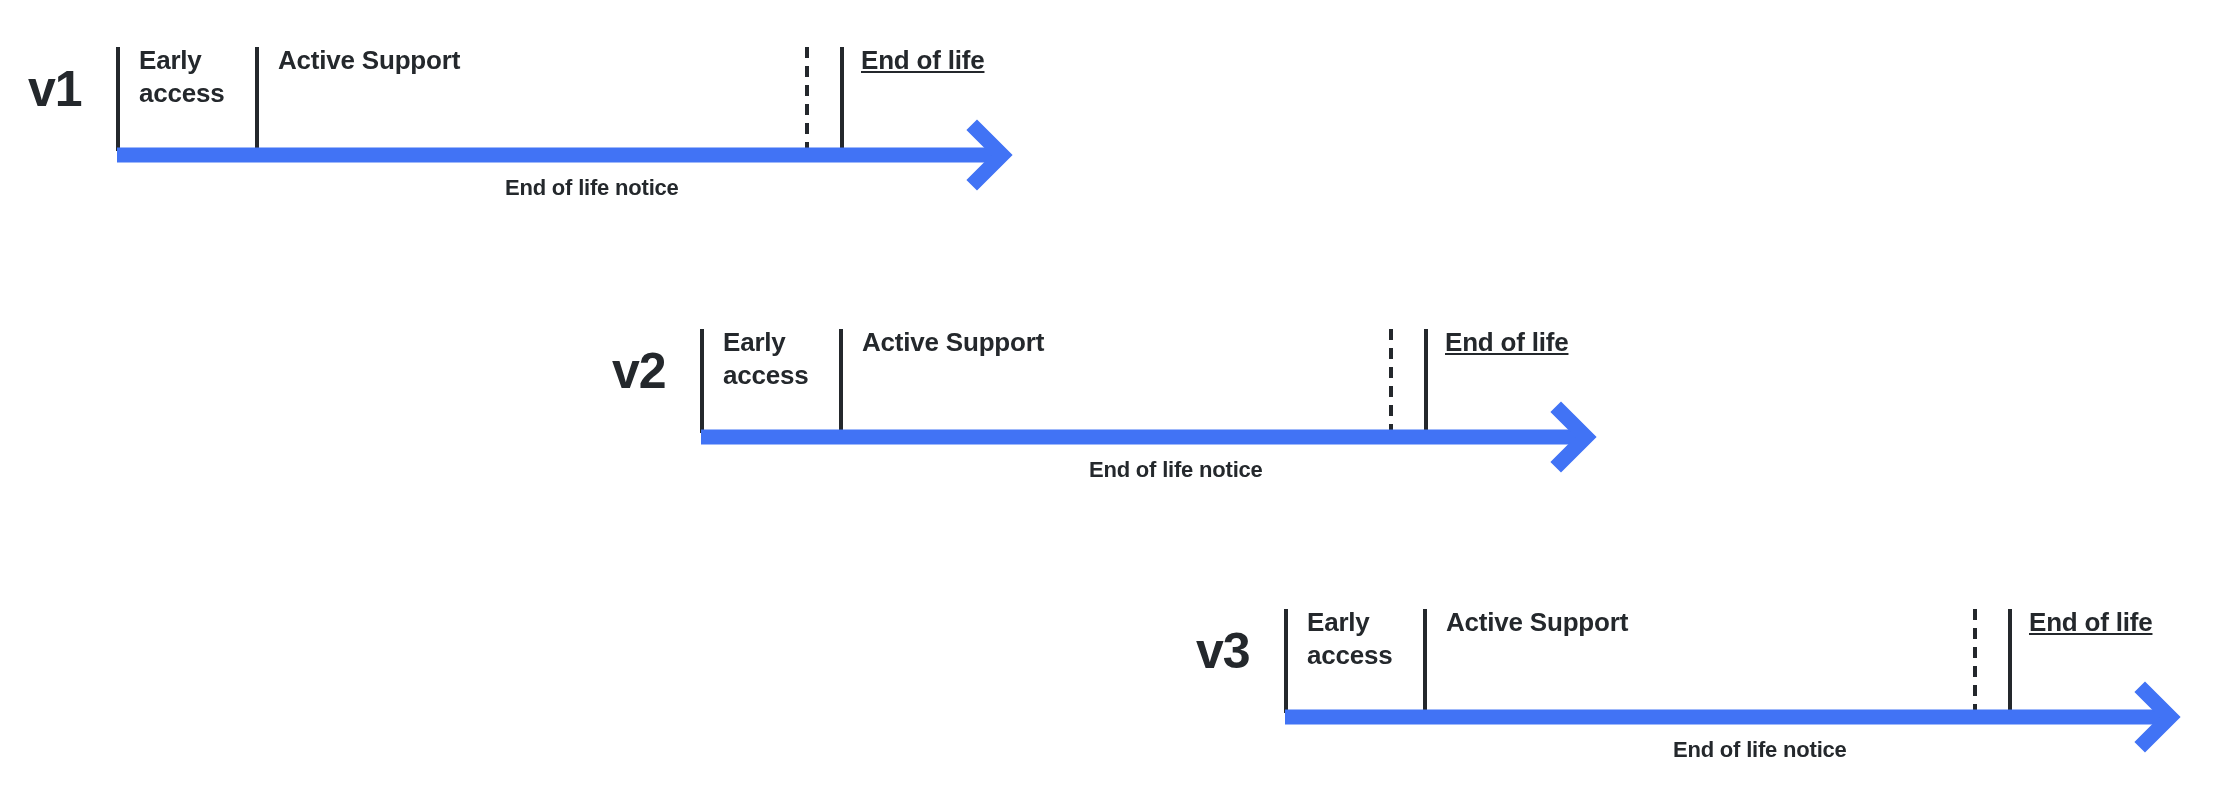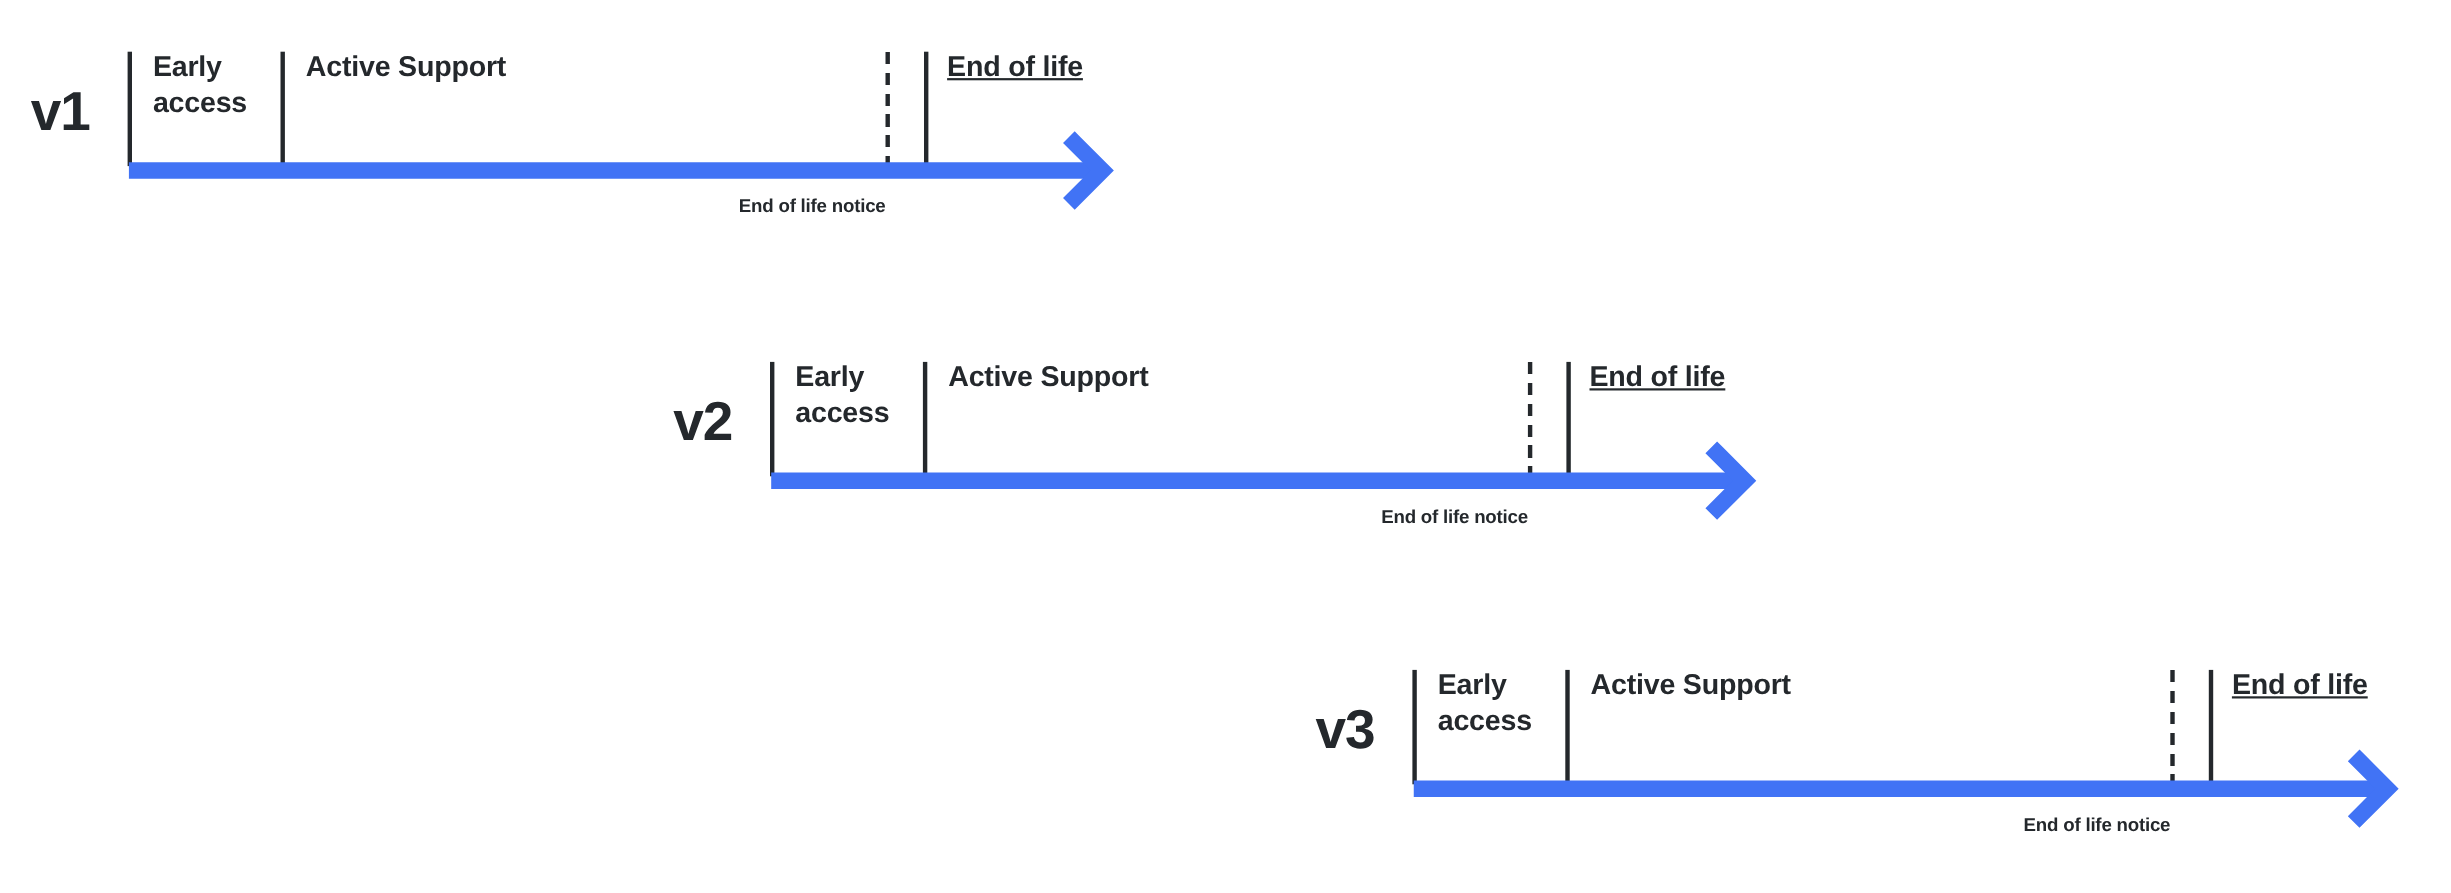--- a/index.html
+++ b/index.html
@@ -22,21 +22,21 @@
   .timeline {
     position: absolute;
     width: 1060px; height: 215px;
   }
   .timeline.t1 { left: 0px;    top: 0px;   }
   .timeline.t2 { left: 584px;  top: 282px; }
   .timeline.t3 { left: 1168px; top: 562px; }
 
   .version-label {
     position: absolute;
-    left: 28px; top: 76px;
+    left: 28px; top: 64px;
     font-size: 50px; font-weight: 700;
     line-height: 1;
     color: var(--ink);
     letter-spacing: -1px;
   }
   .tick {
     position: absolute;
     top: 47px;
     width: 4px; height: 104px;
     background: var(--ink);
@@ -83,22 +83,22 @@
     stroke-width: 15;
     fill: none;
     stroke-linecap: square;
     stroke-linejoin: miter;
     stroke-miterlimit: 10;
   }
   .notice-label {
     position: absolute;
     left: 505px; top: 171px;
     width: 300px;
-    text-align: right;
-    font-size: 17px; font-weight: 700;
+    text-align: left;
+    font-size: 22px; font-weight: 700;
     line-height: 33px;
     color: var(--ink);
     letter-spacing: -0.2px;
     white-space: nowrap;
   }
 </style>
 </head>
 <body>
 
 <div class="canvas">

